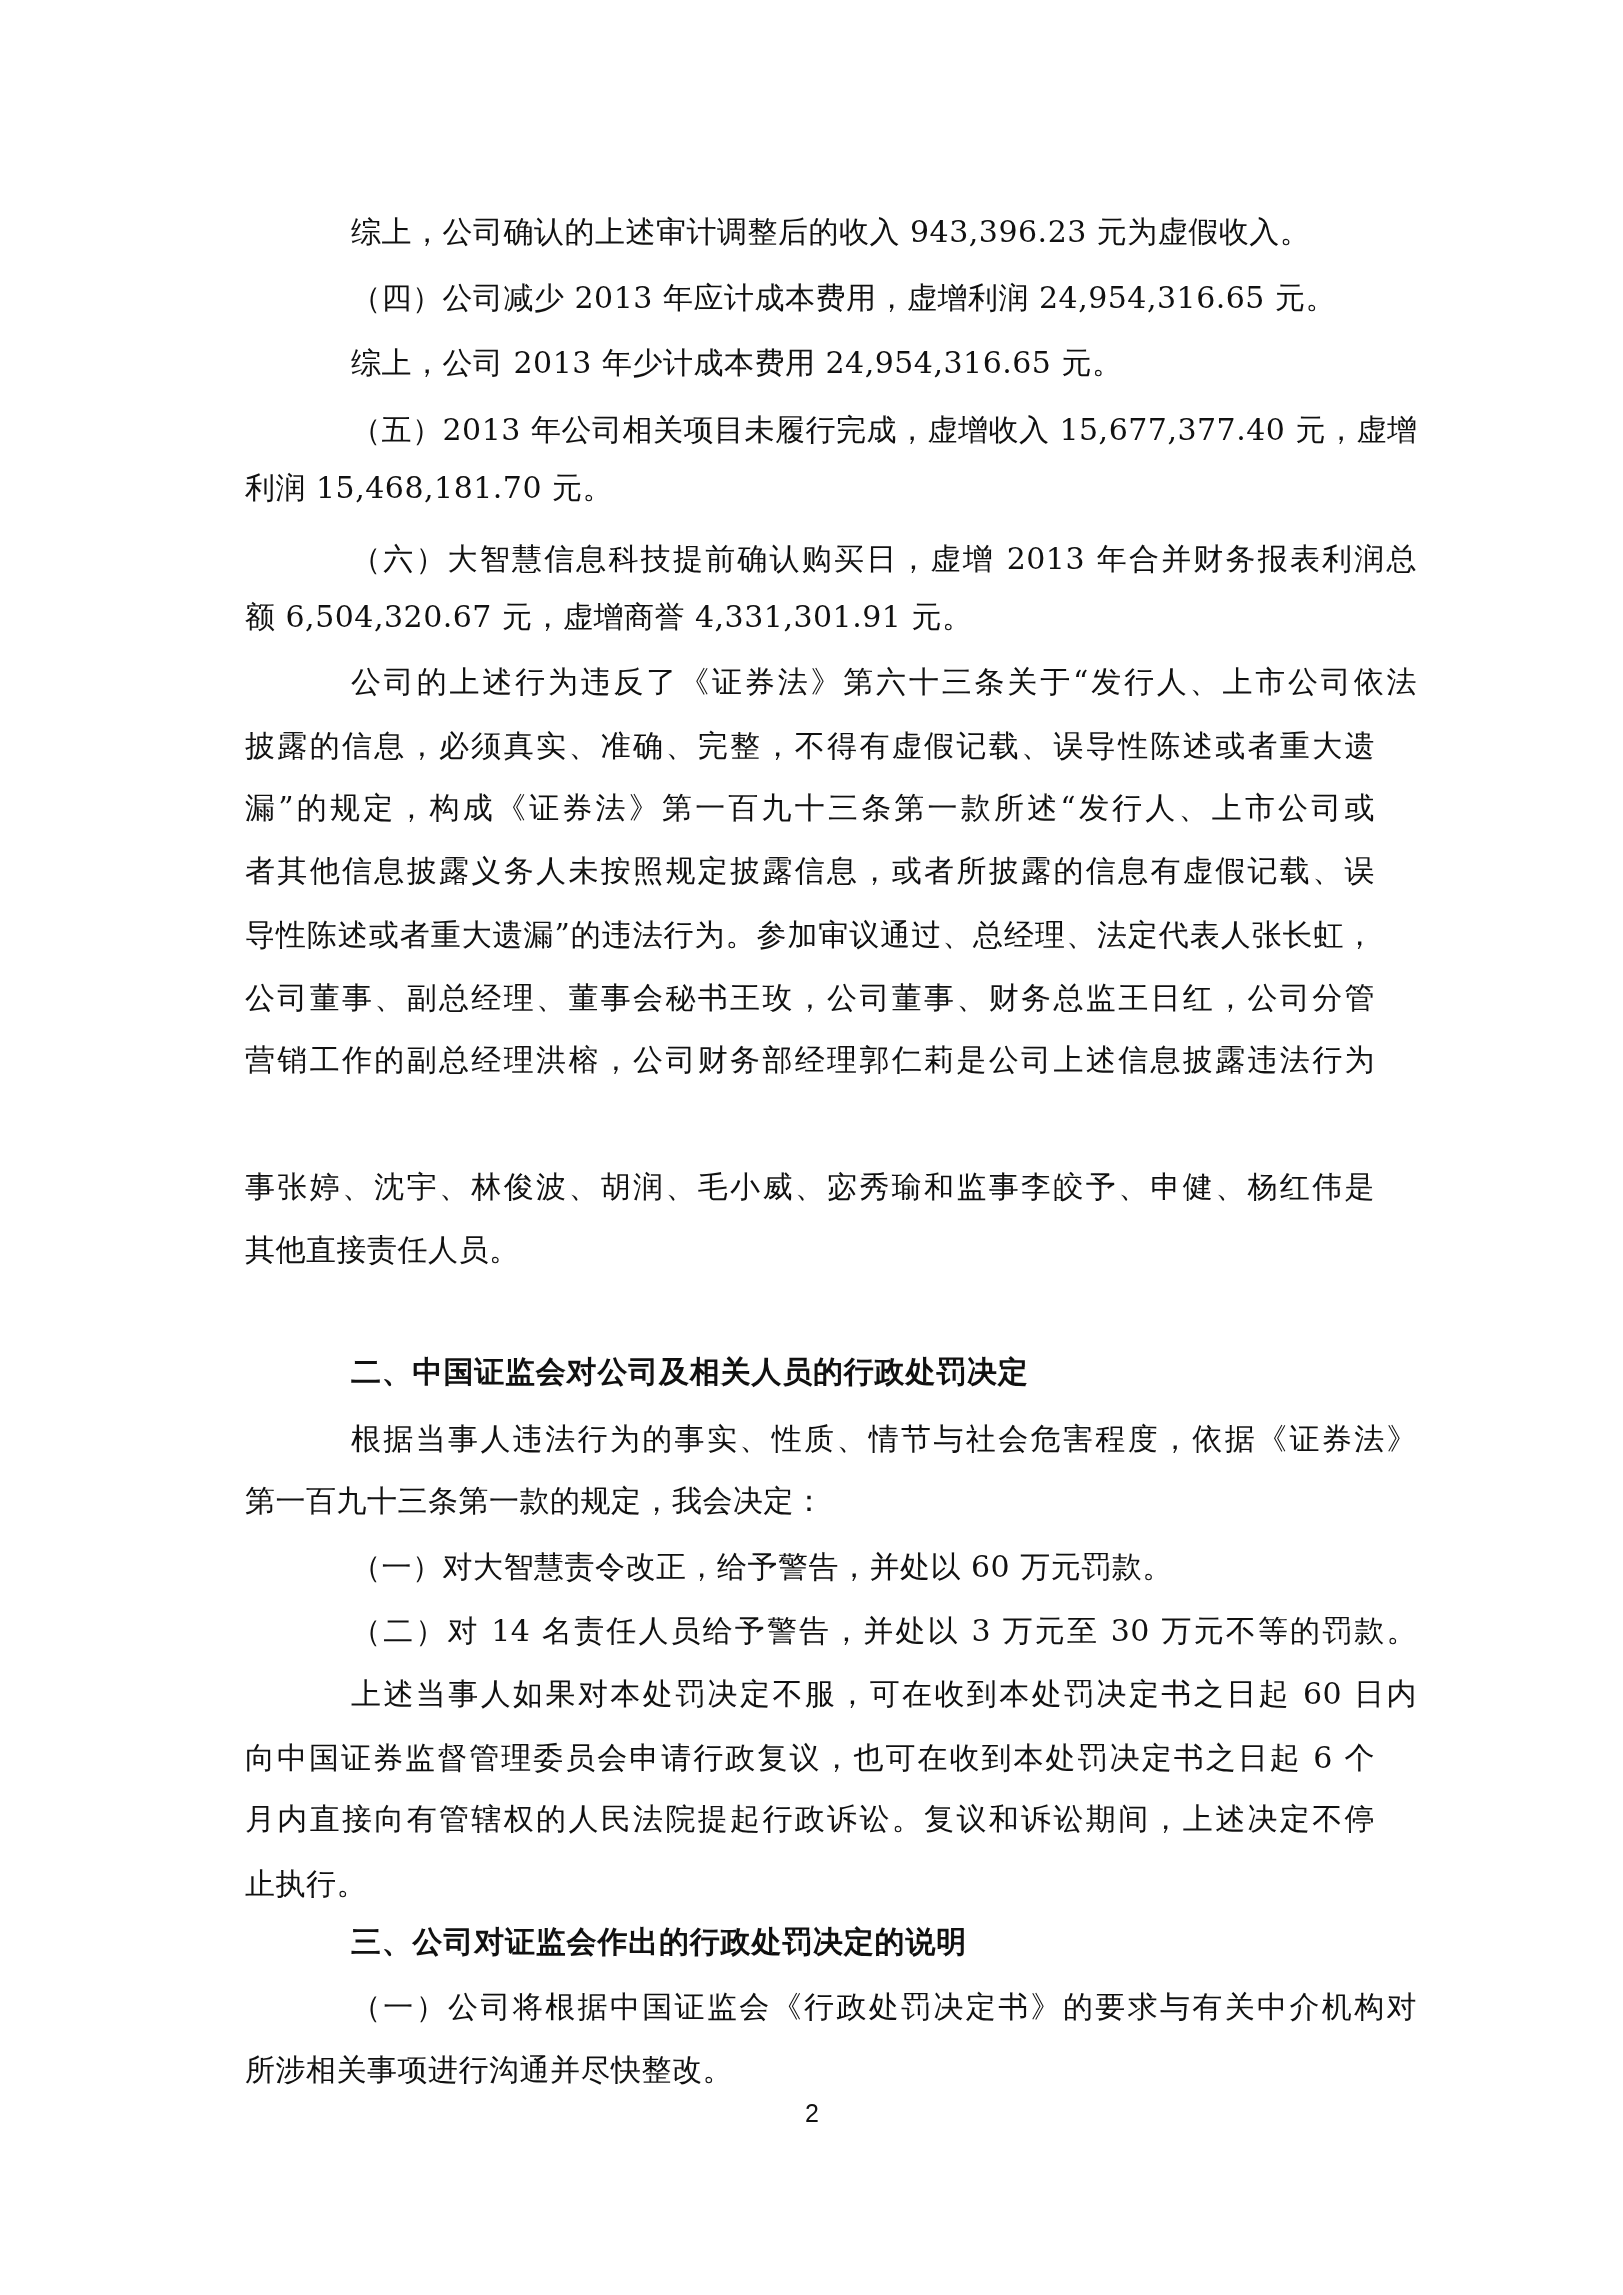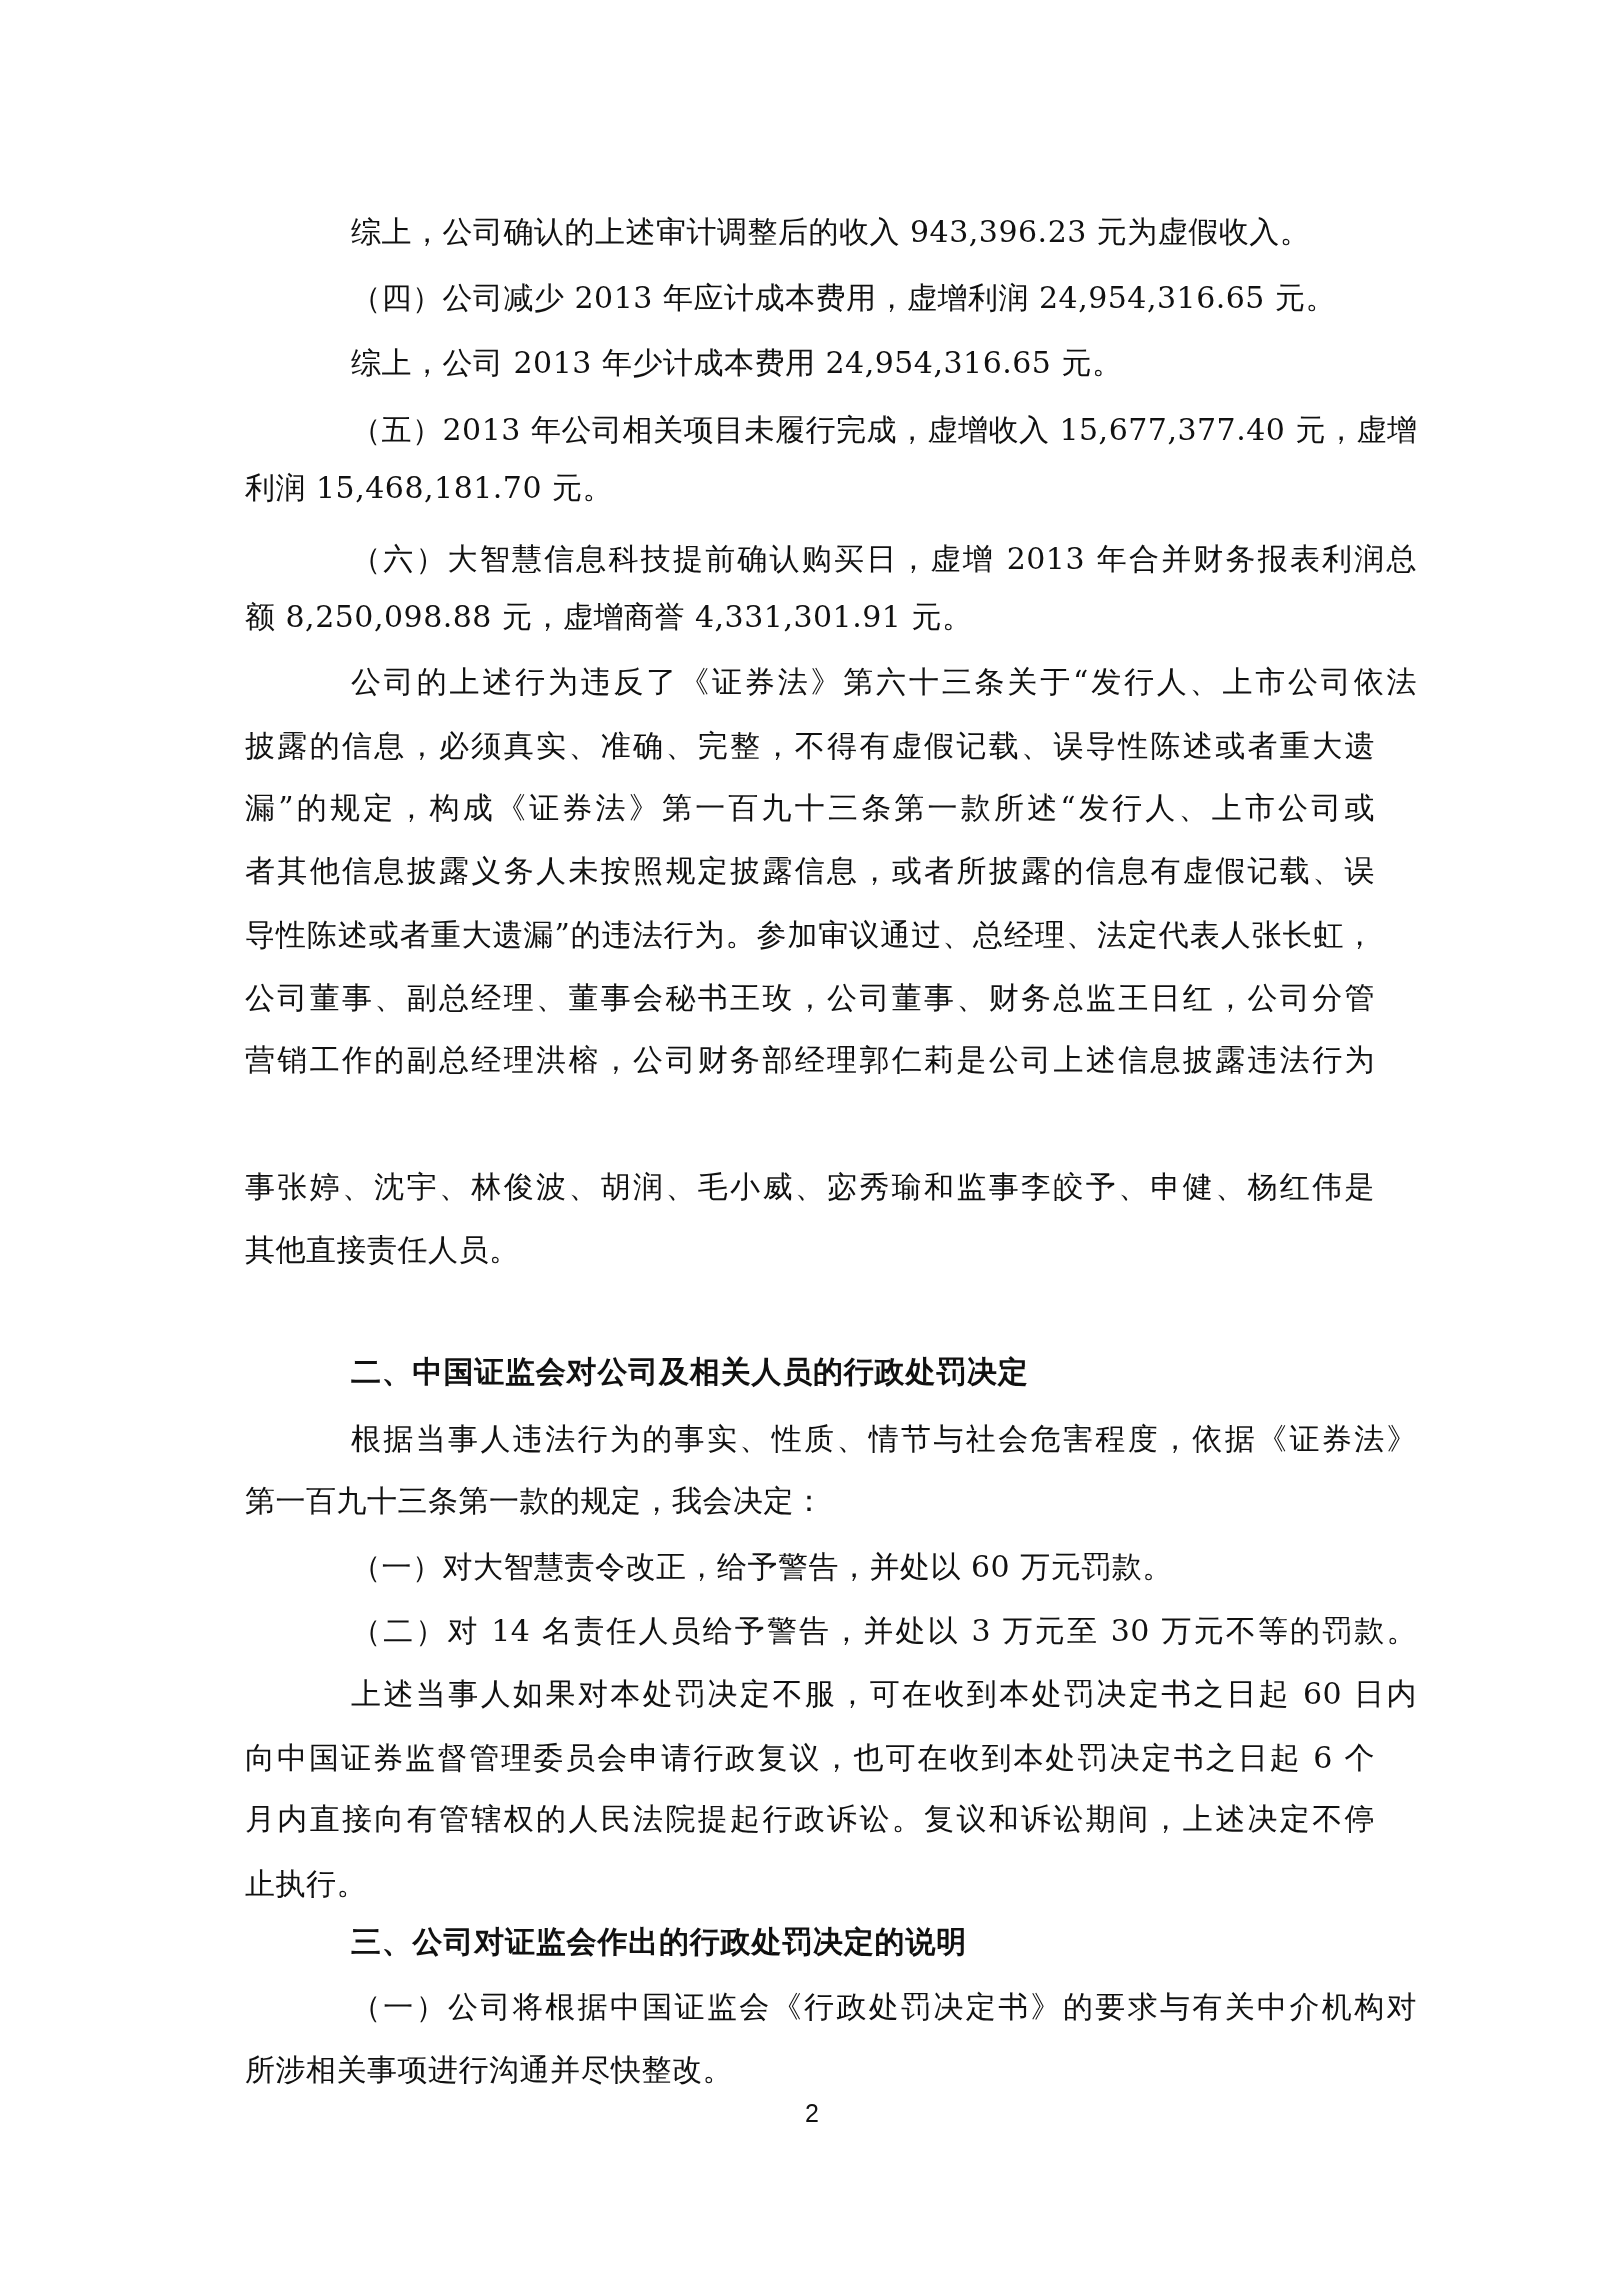--- a/index.html
+++ b/index.html
@@ -19,21 +19,21 @@
 </head>
 <body>
 
 <div class="page">
   <div class="line indent last" style="top:206px">综上，公司确认的上述审计调整后的收入 943,396.23 元为虚假收入。</div>
   <div class="line indent last" style="top:272px">（四）公司减少 2013 年应计成本费用，虚增利润 24,954,316.65 元。</div>
   <div class="line indent last" style="top:337px">综上，公司 2013 年少计成本费用 24,954,316.65 元。</div>
   <div class="line indent" style="top:404px">（五）2013 年公司相关项目未履行完成，虚增收入 15,677,377.40 元，虚增</div>
   <div class="line last" style="top:462px">利润 15,468,181.70 元。</div>
   <div class="line indent" style="top:533px">（六）大智慧信息科技提前确认购买日，虚增 2013 年合并财务报表利润总</div>
-  <div class="line last" style="top:591px">额 8,250,098.88 元，虚增商誉 4,331,301.91 元。</div>
+  <div class="line last" style="top:591px">额 6,504,320.67 元，虚增商誉 4,331,301.91 元。</div>
   <div class="line indent" style="top:656px">公司的上述行为违反了《证券法》第六十三条关于“发行人、上市公司依法</div>
   <div class="line" style="top:720px">披露的信息，必须真实、准确、完整，不得有虚假记载、误导性陈述或者重大遗</div>
   <div class="line" style="top:782px">漏”的规定，构成《证券法》第一百九十三条第一款所述“发行人、上市公司或</div>
   <div class="line" style="top:845px">者其他信息披露义务人未按照规定披露信息，或者所披露的信息有虚假记载、误</div>
   <div class="line" style="top:909px">导性陈述或者重大遗漏”的违法行为。参加审议通过、总经理、法定代表人张长虹，</div>
   <div class="line" style="top:972px">公司董事、副总经理、董事会秘书王玫，公司董事、财务总监王日红，公司分管</div>
   <div class="line" style="top:1034px">营销工作的副总经理洪榕，公司财务部经理郭仁莉是公司上述信息披露违法行为</div>
   <div class="line" style="top:1161px">事张婷、沈宇、林俊波、胡润、毛小威、宓秀瑜和监事李皎予、申健、杨红伟是</div>
   <div class="line last" style="top:1224px">其他直接责任人员。</div>
 

